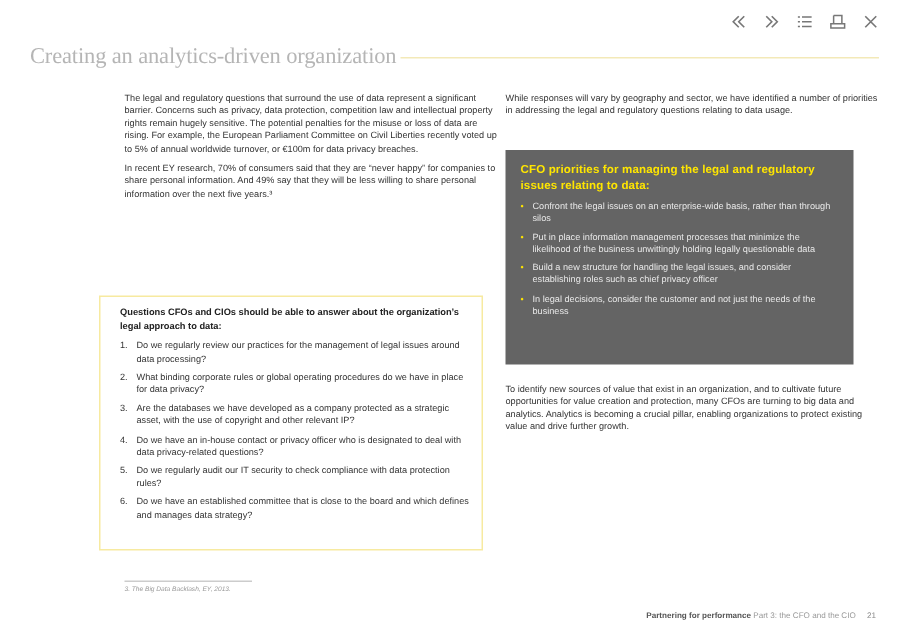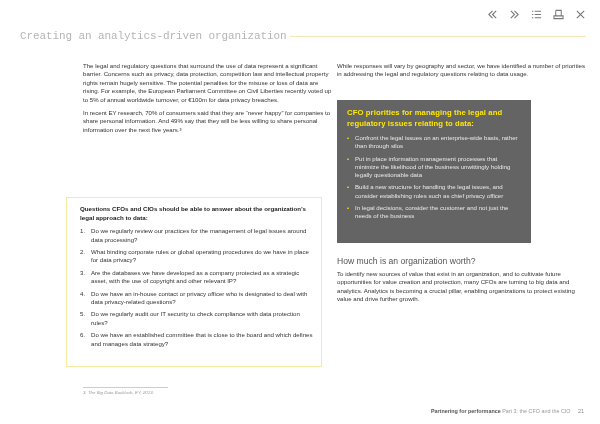--- a/index.html
+++ b/index.html
@@ -4,36 +4,36 @@
 <style>
   * { box-sizing: border-box; margin: 0; padding: 0; }
   html, body { width: 600px; height: 424px; background: #ffffff; overflow: hidden; }
   body { font-family: "Liberation Sans", sans-serif; color: #333333; position: relative; }
 
   .toolbar { position: absolute; top: 8px; right: 14px; display: flex; gap: 10px; align-items: center; }
   .toolbar .tb-btn { width: 12px; height: 12px; display: flex; align-items: center; justify-content: center; color: #777777; cursor: pointer; }
   .toolbar svg { width: 11px; height: 11px; }
 
   .section-header { position: absolute; top: 30px; left: 20px; right: 14px; display: flex; align-items: center; }
-  .section-header .title { font-size: 11px; color: #b5b5b5; white-space: nowrap; font-family: Liberation Mono, monospace; letter-spacing: -0.1px; }
+  .section-header .title { font-size: 15px; color: #b5b5b5; white-space: nowrap; font-family: Liberation Serif, serif; letter-spacing: -0.1px; }
   .section-header .rule { flex: 1; height: 1px; background: #f3e9b8; margin-left: 3px; }
 
   .col-left { position: absolute; left: 83px; top: 62px; width: 250px; }
   .col-right { position: absolute; left: 337px; top: 62px; width: 248px; }
 
   h2.subhead { font-size: 8.2px; font-weight: normal; color: #6b6b6b; line-height: 11px; letter-spacing: 0.1px; margin-bottom: 4px; }
   p.body { font-size: 6.1px; line-height: 8.4px; color: #333333; margin-bottom: 5px; }
 
   .questions-box { position: absolute; left: 66px; top: 197px; width: 256px; height: 170px; border: 1.5px solid #f7eaa0; padding: 7px 8px 6px 13px; }
   .questions-box .qtitle { font-size: 6.2px; font-weight: bold; color: #222222; line-height: 8.6px; margin-bottom: 5px; }
   .questions-box ol { list-style: none; }
   .questions-box li { display: flex; font-size: 6.1px; line-height: 8.4px; color: #333333; margin-bottom: 4px; }
   .questions-box li .num { width: 11px; flex: none; }
 
-  .cfo-box { position: absolute; left: 337px; top: 100px; width: 194px; height: 143px; background: #646464; padding: 8px 10px 6px 10px; }
+  .cfo-box { position: absolute; left: 337px; top: 100px; width: 232px; height: 143px; background: #646464; padding: 8px 10px 6px 10px; }
   .cfo-box .ctitle { font-size: 7.7px; font-weight: bold; color: #ffe600; line-height: 10.5px; margin-bottom: 5px; letter-spacing: 0.1px; }
   .cfo-box ul { list-style: none; }
   .cfo-box li { display: flex; font-size: 6.1px; line-height: 8.3px; color: #e9e9e9; margin-bottom: 4px; }
   .cfo-box li .bullet { width: 8px; flex: none; color: #ffe600; font-size: 6px; }
 
   .worth { position: absolute; left: 337px; top: 256px; width: 252px; }
   .worth h3 { font-size: 8.6px; font-weight: normal; color: #555555; line-height: 11px; margin-bottom: 3px; }
 
   .footnote { position: absolute; left: 83px; top: 387px; width: 85px; }
   .footnote .rule { height: 1px; background: #cccccc; margin-bottom: 2px; }
@@ -134,21 +134,20 @@
         <span>Build a new structure for handling the legal issues, and consider establishing roles such as chief privacy officer</span>
       </li>
     <li>
         <span class="bullet">•</span>
         <span>In legal decisions, consider the customer and not just the needs of the business</span>
       </li>
   </ul>
 </div>
 
 <div class="worth">
-  <h3>How much is an organization worth?</h3>
   <p class="body">To identify new sources of value that exist in an organization, and to cultivate future opportunities for value creation and protection, many CFOs are turning to big data and analytics. Analytics is becoming a crucial pillar, enabling organizations to protect existing value and drive further growth.</p>
 </div>
 
 <div class="footnote">
   <div class="rule"></div>
   <div class="text">3. The Big Data Backlash, EY, 2013.</div>
 </div>
 
 <div class="footer">
   <span class="bold">Partnering for performance</span>

